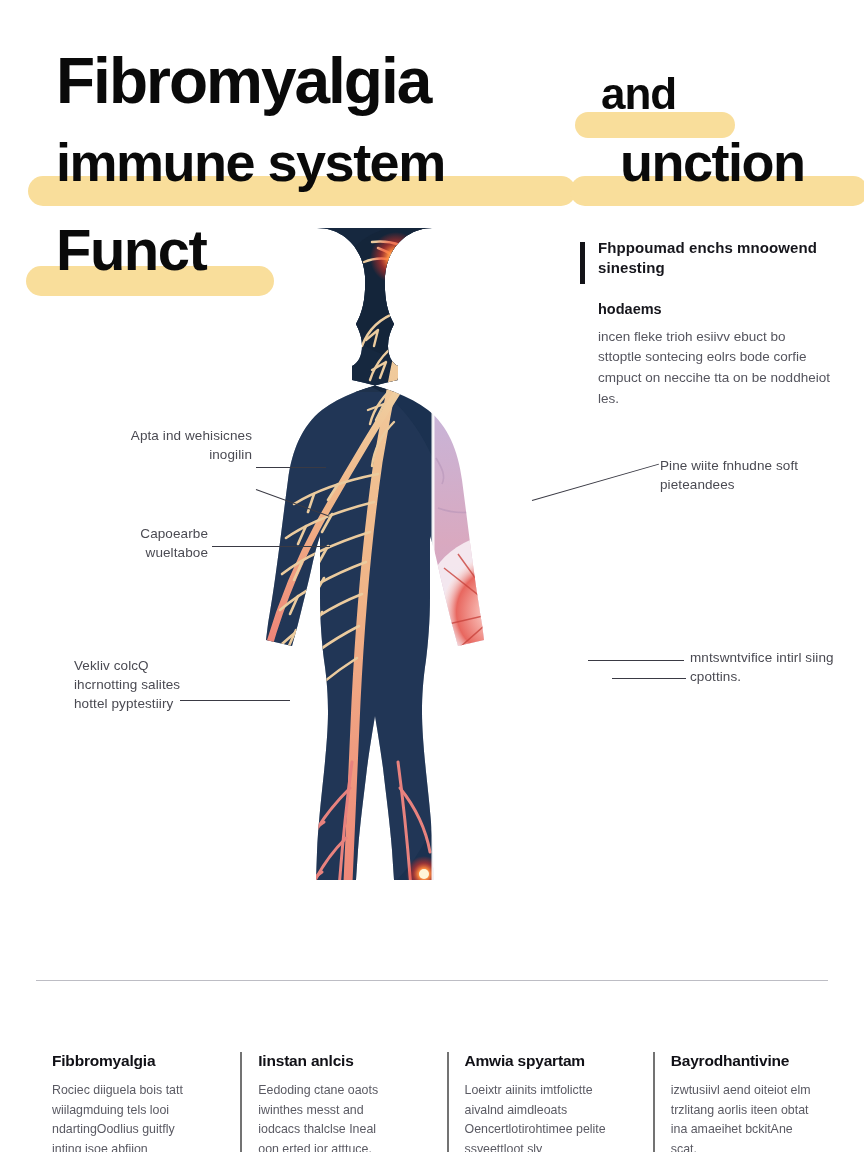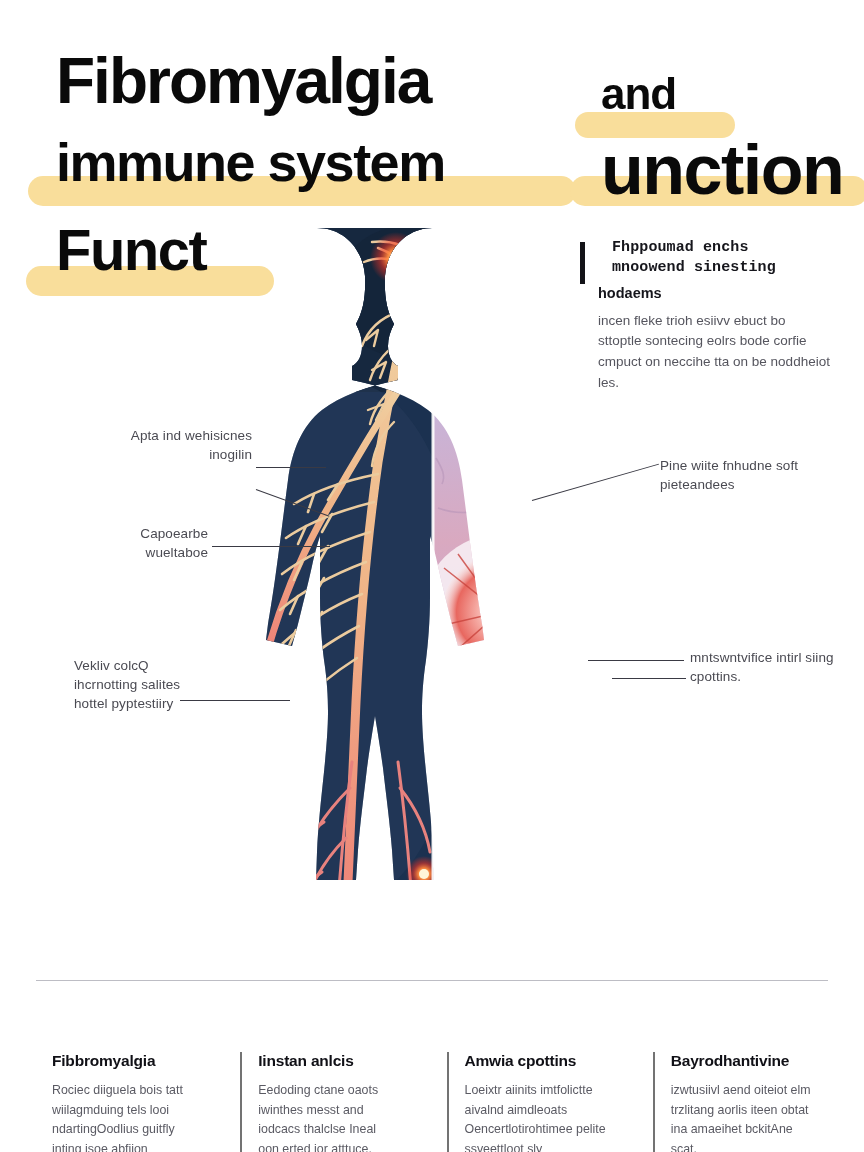--- a/index.html
+++ b/index.html
@@ -32,21 +32,21 @@
 
   
   #l1 { height:72px; }
   #l1 .w-main { font-size:64px; position:absolute; left:0; top:-2px; }
   #l1 .w-and  { font-size:44px; position:absolute; left:545px; top:20px; letter-spacing:-1px;}
   #l1 .hl-and { left:535px; top:60px; width:160px; height:26px; }
 
   
   #l2 { height:76px; margin-top:8px; }
   #l2 .w-main { font-size:54px; position:absolute; left:0; top:4px; letter-spacing:-1.5px;}
-  #l2 .w-fun  { font-size:70px; position:absolute; left:545px; top:4px; letter-spacing:-1.5px;}
+  #l2 .w-fun  { font-size:54px; position:absolute; left:564px; top:4px; letter-spacing:-1.5px;}
   #l2 .hl-a   { left:-12px; top:44px; width:548px; height:30px; }
   #l2 .hl-b   { left:530px; top:44px; width:298px; height:30px; }
 
   
   #l3 { height:78px; margin-top:10px; }
   #l3 .w-main { font-size:58px; position:absolute; left:0; top:4px; letter-spacing:-1.5px;}
   #l3 .hl-c   { left:-14px; top:48px; width:248px; height:30px; }
 
   
   #figure {
@@ -67,25 +67,25 @@
     border-top:1px solid #3a3a44; height:0;
   }
   .leader.diag { transform-origin:left center; }
 
   
   #note { position:absolute; left:580px; top:238px; width:250px; z-index:35; }
   #note .bar {
     position:absolute; left:0; top:4px; width:5px; height:42px; background:#131318;
   }
   #note .nt-title {
-    margin-left:32px; font-size:15px; font-weight:700; color:#16161c;
-    line-height:1.35; letter-spacing:0.1px;font-family:Liberation Mono, monospace;
+    margin-left:18px; font-size:15px; font-weight:700; color:#16161c;
+    line-height:1.35; letter-spacing:0.1px;
   }
   #note .nt-sub {
-    margin-left:18px; margin-top:6px;
+    margin-left:18px; margin-top:22px;
     font-size:14.5px; font-weight:700; color:#16161c;
   }
   #note .nt-body {
     margin-left:18px; margin-top:10px;
     font-size:13.5px; line-height:1.55; color:#55555e;
   }
 
   
   #footer-rule {
     position:absolute; left:36px; top:980px; width:792px; height:1;
@@ -432,21 +432,21 @@
   <div id="footer">
     <div class="fcol">
       <h4>Fibbromyalgia</h4>
       <p>Rociec diiguela bois tatt wiilagmduing tels looi ndartingOodlius guitfly inting isoe abfiion</p>
     </div>
     <div class="fcol">
       <h4>Iinstan anlcis</h4>
       <p>Eedoding ctane oaots iwinthes messt and iodcacs thalclse Ineal oon erted ior atttuce.</p>
     </div>
     <div class="fcol">
-      <h4>Amwia cpottins</h4>
+      <h4>Amwia spyartam</h4>
       <p>Loeixtr aiinits imtfolictte aivalnd aimdleoats Oencertlotirohtimee pelite ssveettloot sly</p>
     </div>
     <div class="fcol">
       <h4>Bayrodhantivine</h4>
       <p>izwtusiivl aend oiteiot elm trzlitang aorlis iteen obtat ina amaeihet bckitAne scat.</p>
     </div>
   </div>
 
 </div>
 

